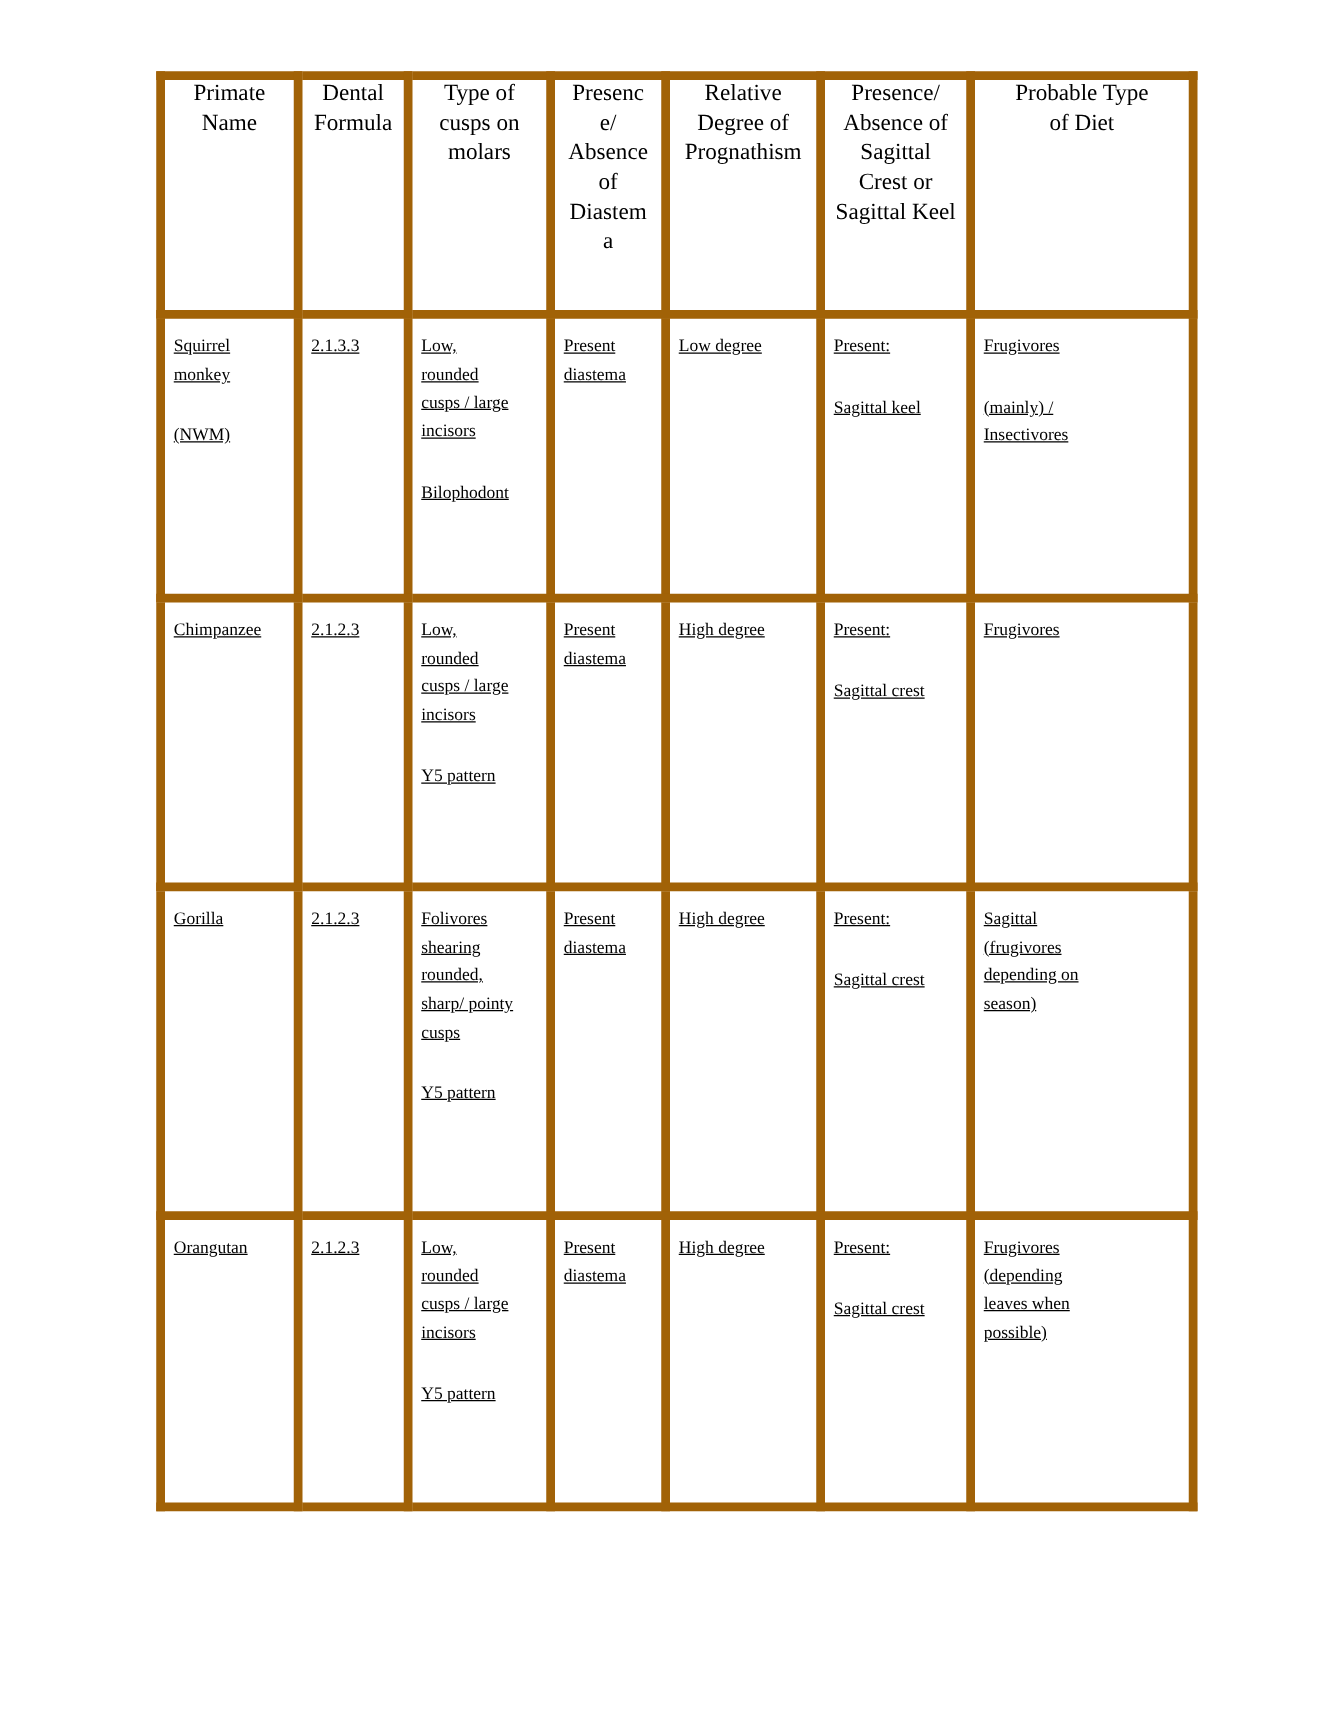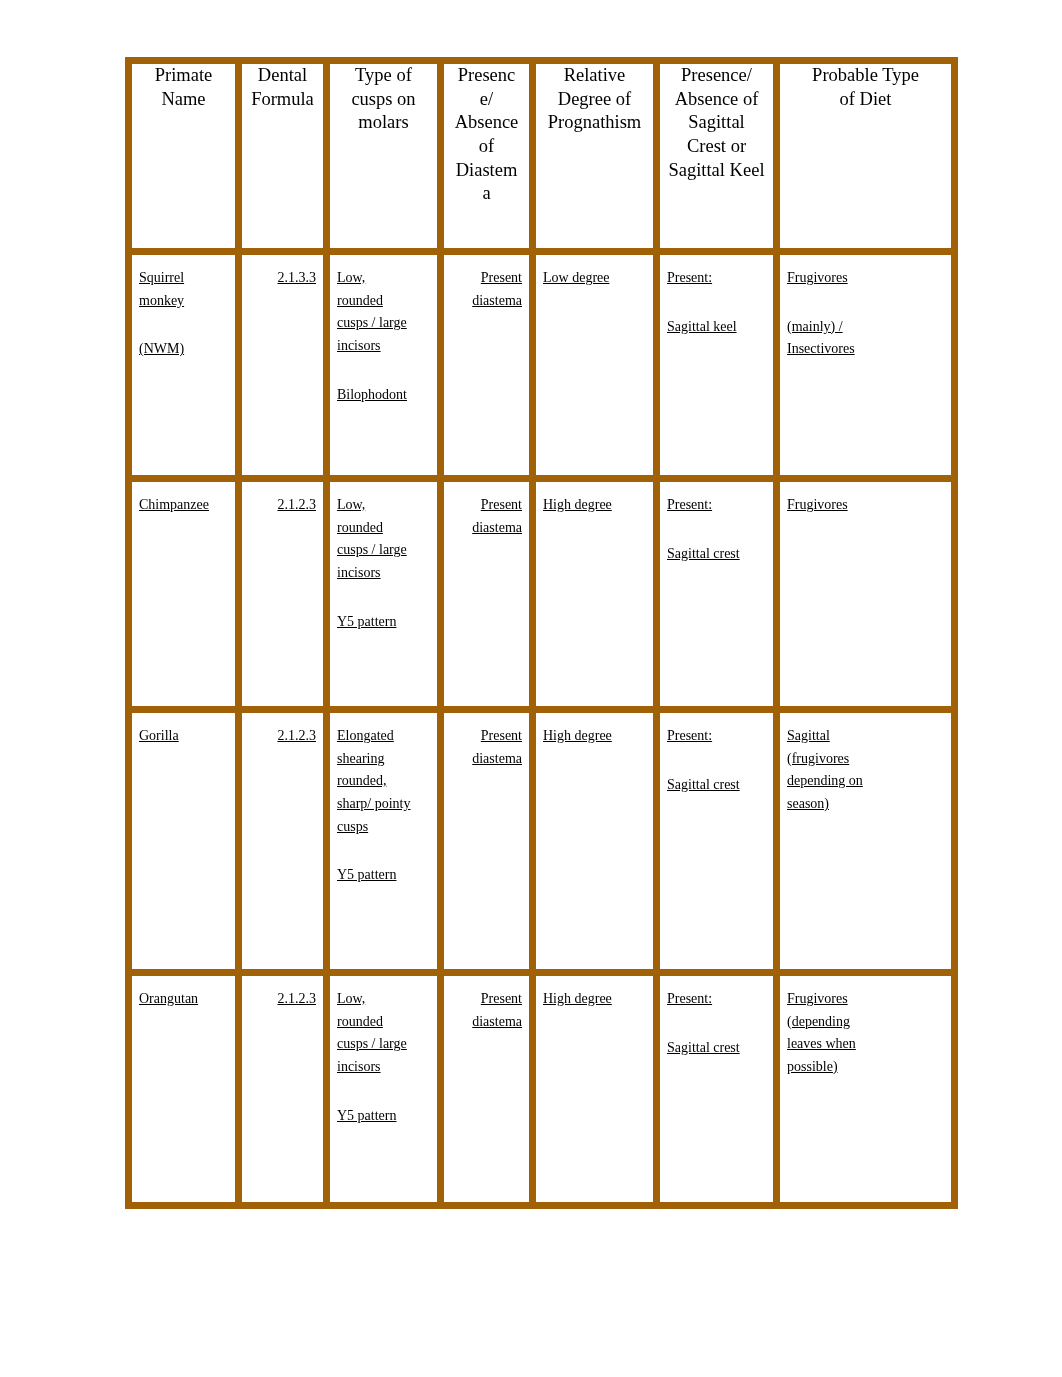--- a/index.html
+++ b/index.html
@@ -74,21 +74,21 @@
     text-decoration: underline;
   }
 
   .row-squirrel  td { height: 182px; }
   .row-chimp     td { height: 186px; }
   .row-gorilla   td { height: 218px; }
   .row-orangutan td { height: 188px; }
   .row-human     td { height: 148px; }
 
   .cell-left   { text-align: left; }
-  .cell-center { text-align: right; }
+  .cell-center { text-align: left; }
 
   
   .p      { margin: 0; }
   .p.gap  { margin-top: 26px; }
 
   
   .faded {
     color: rgba(0,0,0,0.055);
     filter: blur(2.6px);
   }
@@ -178,21 +178,21 @@
             <div class="p">Frugivores</div>
           </td>
       </tr>
 
       <tr class="body-row row-gorilla">
         <td class="cell-left">
             <div class="p">Gorilla</div>
           </td>
         <td class="cell-center">2.1.2.3</td>
         <td class="cell-left">
-            <div class="p">Elongated</div>
+            <div class="p">Folivores</div>
             <div class="p">shearing</div>
             <div class="p">rounded,</div>
             <div class="p">sharp/ pointy</div>
             <div class="p">cusps</div>
             <div class="p gap">Y5 pattern</div>
           </td>
         <td class="cell-center">
             <div class="p">Present</div>
             <div class="p">diastema</div>
           </td>

